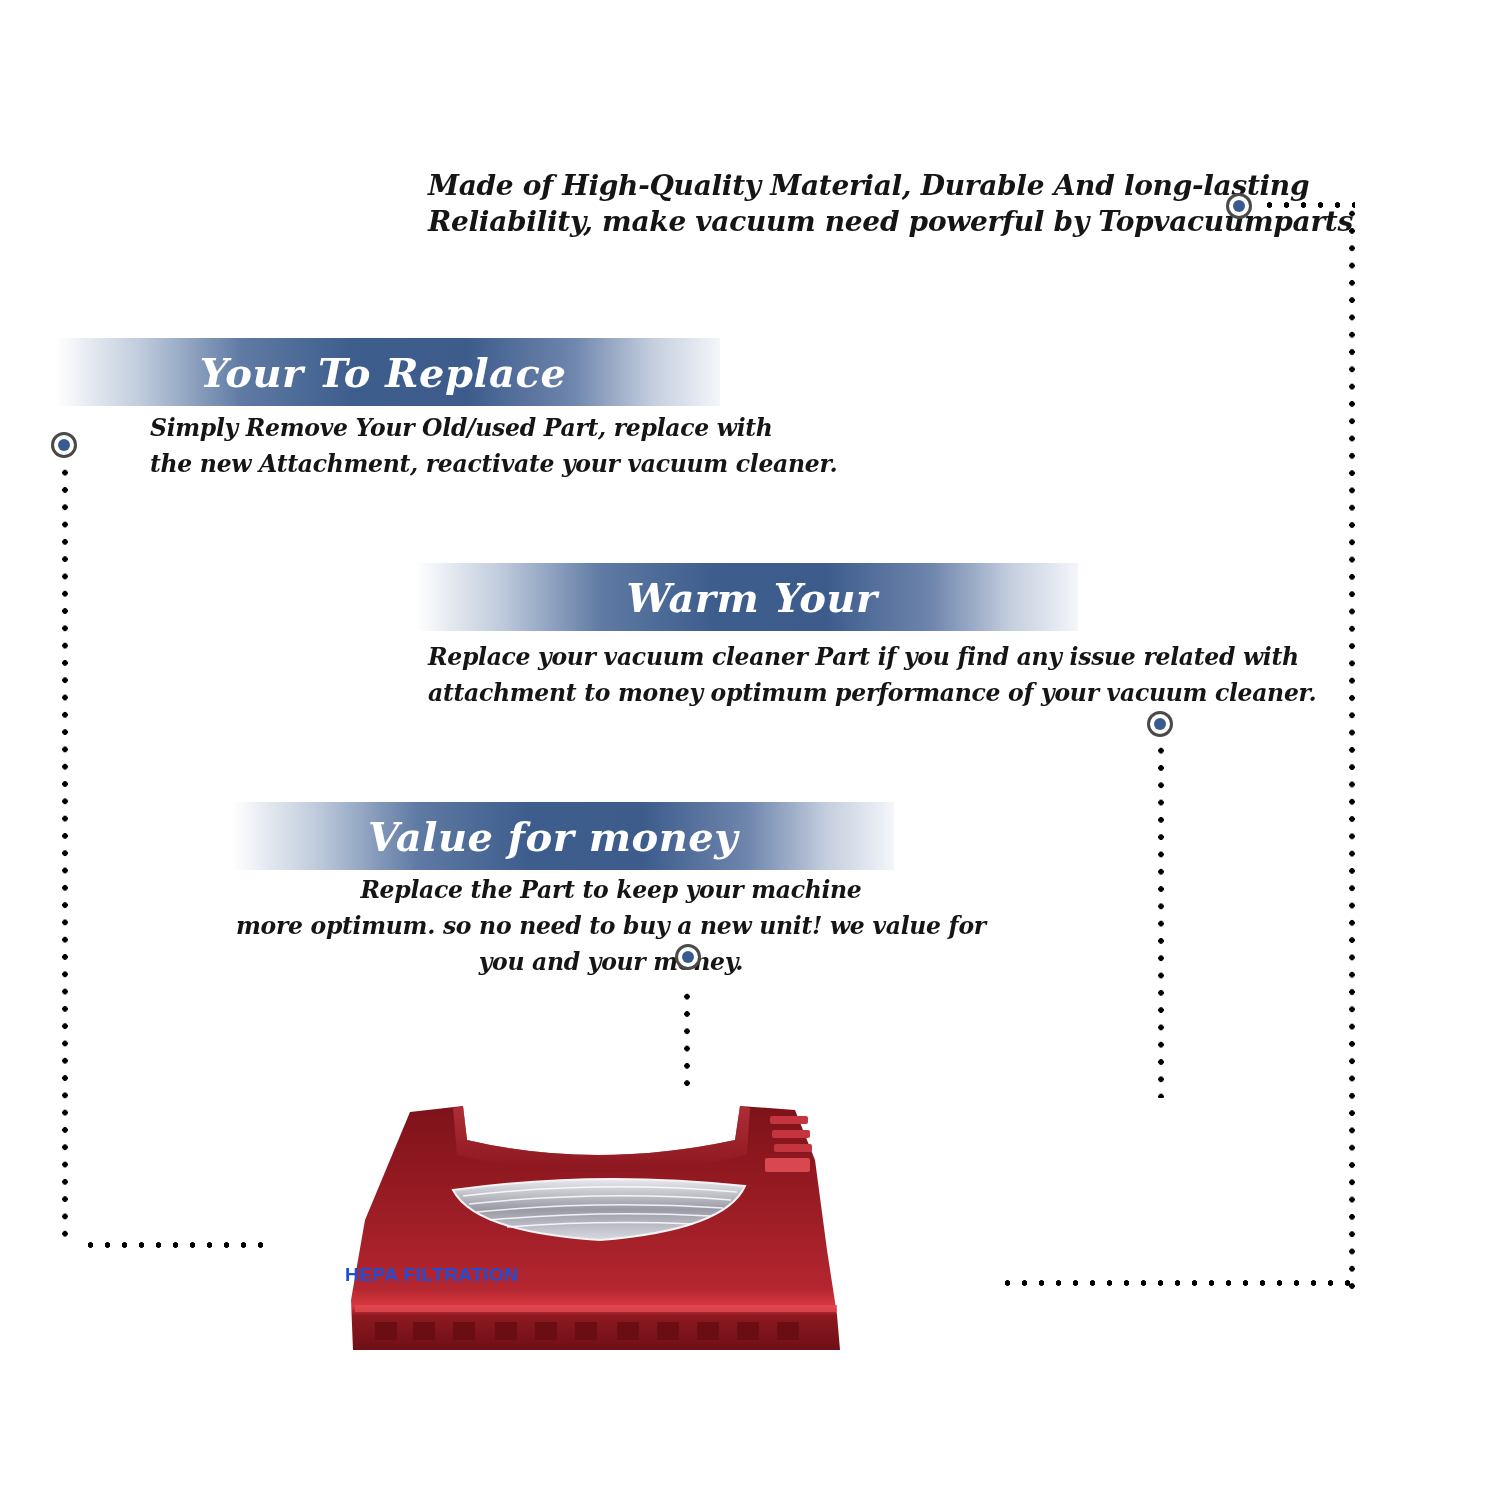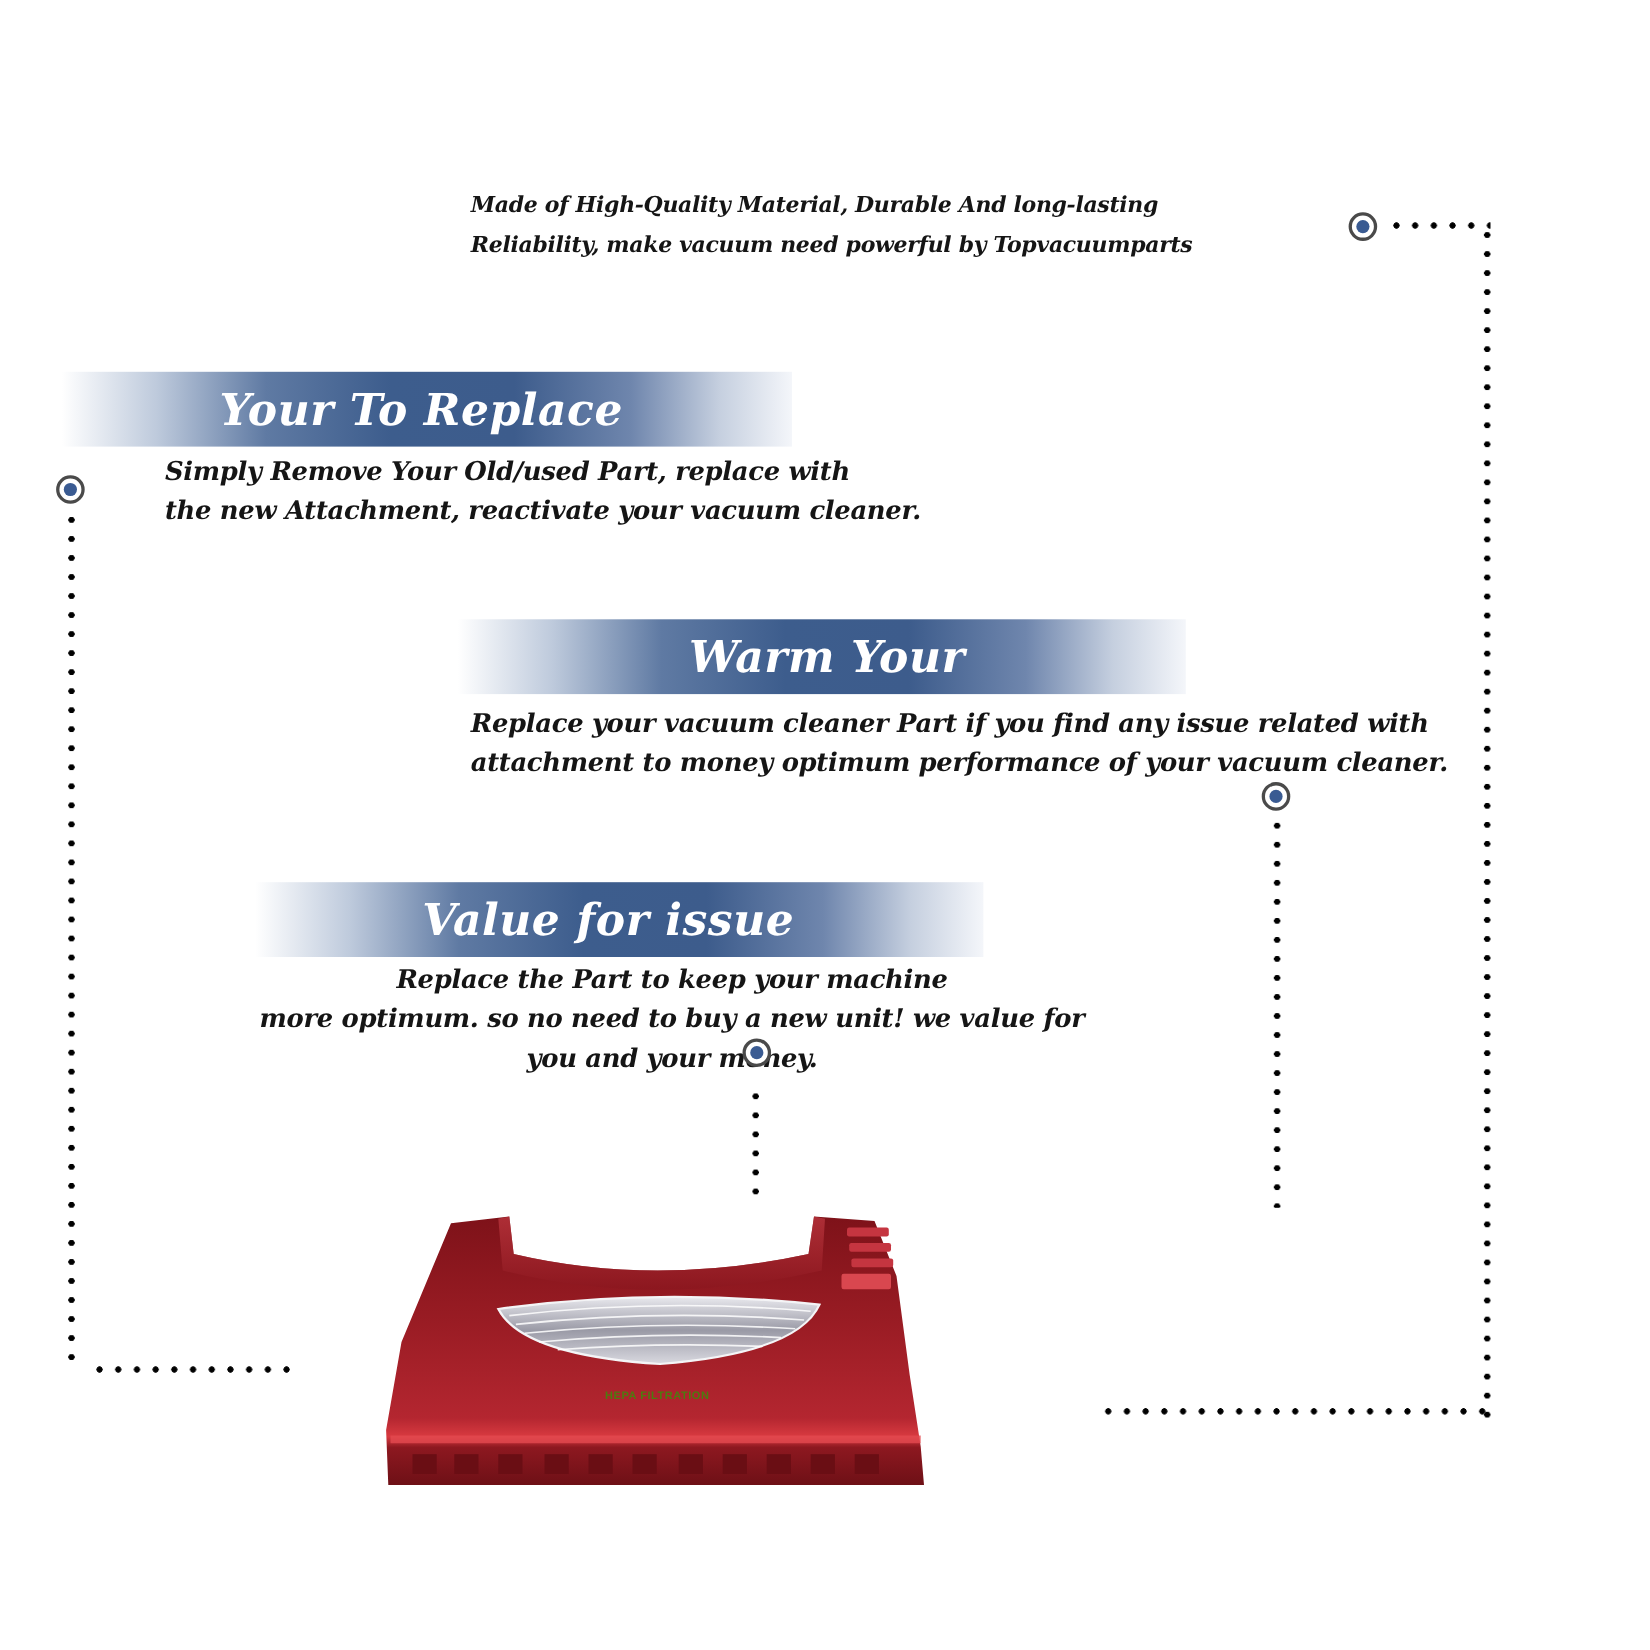--- a/index.html
+++ b/index.html
@@ -19,21 +19,21 @@
   .dots-v{position:absolute;width:6px;
     background-image:radial-gradient(circle,#000 2.6px,transparent 3px);background-size:6px 17.3px;background-repeat:repeat-y;}
   
   #product{position:absolute;left:345px;top:1100px;width:505px;height:260px;}
 </style>
 </head>
 <body>
 
 <div id="canvas">
 
-  <div class="desc" style="left:428px;top:168px;font-size:20px;">
+  <div class="desc" style="left:428px;top:168px;font-size:28px;">
     <div>Made of  High-Quality Material, Durable And long-lasting</div>
     <div>Reliability, make vacuum need powerful by Topvacuumparts</div>
   </div>
   <div class="marker" style="left:1226px;top:193px;"></div>
 
   <div class="banner" style="left:56px;top:338px;width:664px;">
     <div class="banner-title" style="padding-right:10px;">Your To Replace</div>
   </div>
   <div class="desc" style="left:102px;top:410px;font-size:23.5px;margin-left:48px;">
     <div>Simply Remove Your Old/used Part, replace with</div>
@@ -44,21 +44,21 @@
   <div class="banner" style="left:416px;top:563px;width:662px;">
     <div class="banner-title" style="padding-left:10px;">Warm Your</div>
   </div>
   <div class="desc" style="left:428px;top:639px;font-size:23.5px;">
     <div>Replace your vacuum cleaner Part if you find any issue related with</div>
     <div> attachment to money optimum performance of your vacuum cleaner.</div>
   </div>
   <div class="marker" style="left:1147px;top:711px;"></div>
 
   <div class="banner" style="left:232px;top:802px;width:662px;">
-    <div class="banner-title" style="padding-right:20px;">Value for issue</div>
+    <div class="banner-title" style="padding-right:20px;">Value for money</div>
   </div>
   <div class="desc" style="left:236px;top:872px;font-size:23.5px;text-align:center;">
     <div>Replace the Part to keep your machine</div>
     <div>more optimum. so no need to buy a new unit! we value for</div>
     <div>you and your money.</div>
   </div>
   <div class="marker" style="left:675px;top:944px;"></div>
 
   <div class="dots-h" style="left:1261px;top:202px;width:94px;"></div>
   <div class="dots-v" style="left:1349px;top:205px;height:1085px;"></div>
@@ -122,16 +122,16 @@
         <rect x="150" y="222" width="22" height="18"></rect>
         <rect x="190" y="222" width="22" height="18"></rect>
         <rect x="230" y="222" width="22" height="18"></rect>
         <rect x="272" y="222" width="22" height="18"></rect>
         <rect x="312" y="222" width="22" height="18"></rect>
         <rect x="352" y="222" width="22" height="18"></rect>
         <rect x="392" y="222" width="22" height="18"></rect>
         <rect x="432" y="222" width="22" height="18"></rect>
       </g>
     </svg>
-    <div style="position:absolute;left:0;right:0;top:164px;text-align:center;color:#4d7c0f;font-family:'Liberation Sans',sans-serif;font-weight:bold;font-size:10px;letter-spacing:0.5px;">HEPA FILTRATION</div>
+    <div style="position:absolute;left:0;right:0;top:164px;text-align:left;color:#1d4ed8;font-family:'Liberation Sans',sans-serif;font-weight:bold;font-size:19px;letter-spacing:0.5px;">HEPA FILTRATION</div>
   </div>
 
 </div>
 
 </body></html>

